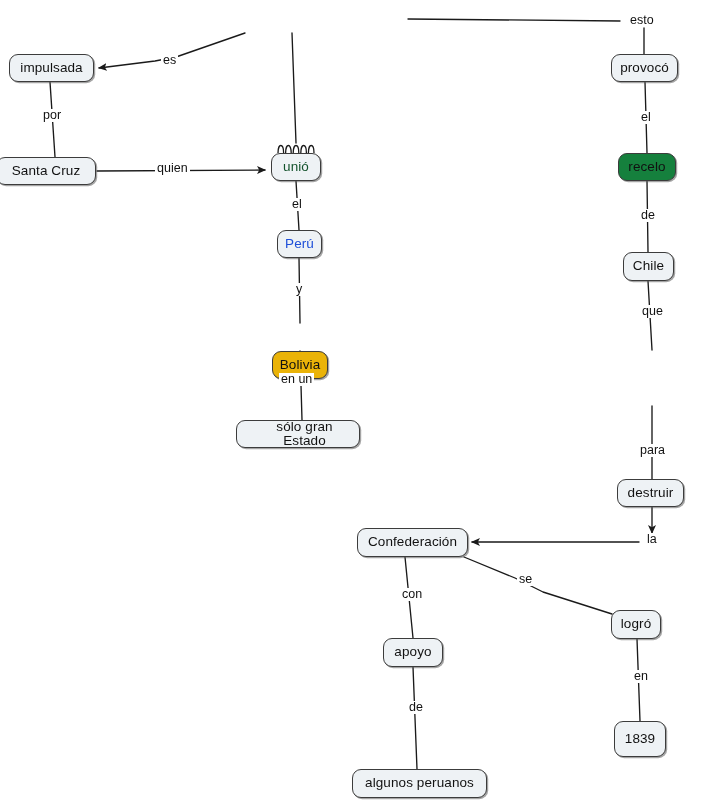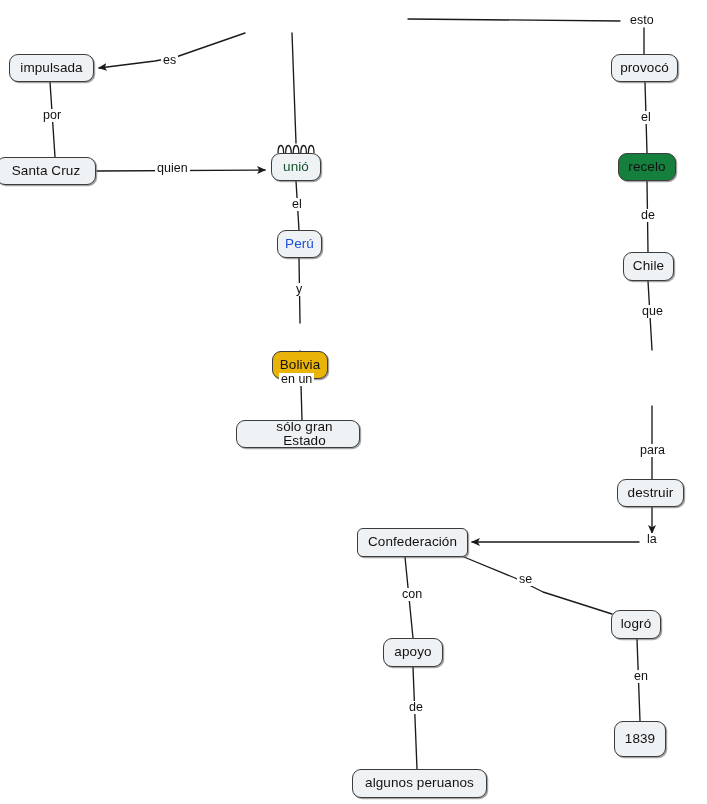--- a/index.html
+++ b/index.html
@@ -115,18 +115,18 @@
     <div class="node" style="left: 9px; top: 54px; width: 85px; height: 28px; background: rgb(238, 242, 245); border-color: rgb(60, 60, 60); color: rgb(17, 17, 17);">impulsada</div>
     <div class="node" style="left: -4px; top: 157px; width: 100px; height: 28px; background: rgb(238, 242, 245); border-color: rgb(60, 60, 60); color: rgb(17, 17, 17);">Santa Cruz</div>
     <div class="node" style="left: 271px; top: 153px; width: 50px; height: 28px; background: rgb(238, 242, 245); border-color: rgb(60, 60, 60); color: #14532d;">unió</div>
     <div class="node" style="left: 277px; top: 230px; width: 45px; height: 28px; background: rgb(238, 242, 245); border-color: rgb(60, 60, 60); color: #1d4ed8;">Perú</div>
     <div class="node" style="left: 272px; top: 323px; width: 56px; height: 28px; background: #eab308; border-color: rgb(60, 60, 60); color: rgb(17, 17, 17); margin-top: 28px;">Bolivia</div>
     <div class="node" style="left: 236px; top: 420px; width: 124px; height: 28px; background: rgb(238, 242, 245); border-color: rgb(60, 60, 60); color: rgb(17, 17, 17); padding-left: 20px;">sólo gran Estado</div>
     <div class="node" style="left: 611px; top: 54px; width: 67px; height: 28px; background: rgb(238, 242, 245); border-color: rgb(60, 60, 60); color: rgb(17, 17, 17);">provocó</div>
     <div class="node" style="left: 618px; top: 153px; width: 58px; height: 28px; background: #15803d; border-color: rgb(60, 60, 60); color: rgb(17, 17, 17);">recelo</div>
     <div class="node" style="left: 623px; top: 252px; width: 51px; height: 29px; background: rgb(238, 242, 245); border-color: rgb(60, 60, 60); color: rgb(17, 17, 17);">Chile</div>
     <div class="node" style="left: 617px; top: 479px; width: 67px; height: 28px; background: rgb(238, 242, 245); border-color: rgb(60, 60, 60); color: rgb(17, 17, 17);">destruir</div>
-    <div class="node" style="left: 357px; top: 528px; width: 111px; height: 29px; background: rgb(238, 242, 245); border-color: rgb(60, 60, 60); color: rgb(17, 17, 17); border-radius: 6px;">Confederación</div>
+    <div class="node" style="left: 357px; top: 528px; width: 111px; height: 29px; background: rgb(238, 242, 245); border-color: rgb(60, 60, 60); color: rgb(17, 17, 17);">Confederación</div>
     <div class="node" style="left: 611px; top: 610px; width: 50px; height: 29px; background: rgb(238, 242, 245); border-color: rgb(60, 60, 60); color: rgb(17, 17, 17);">logró</div>
     <div class="node" style="left: 383px; top: 638px; width: 60px; height: 29px; background: rgb(238, 242, 245); border-color: rgb(60, 60, 60); color: rgb(17, 17, 17);">apoyo</div>
     <div class="node" style="left: 614px; top: 721px; width: 52px; height: 36px; background: rgb(238, 242, 245); border-color: rgb(60, 60, 60); color: rgb(17, 17, 17);">1839</div>
     <div class="node" style="left: 352px; top: 769px; width: 135px; height: 29px; background: rgb(238, 242, 245); border-color: rgb(60, 60, 60); color: rgb(17, 17, 17);">algunos peruanos</div>
   </div>
 
 </body></html>

